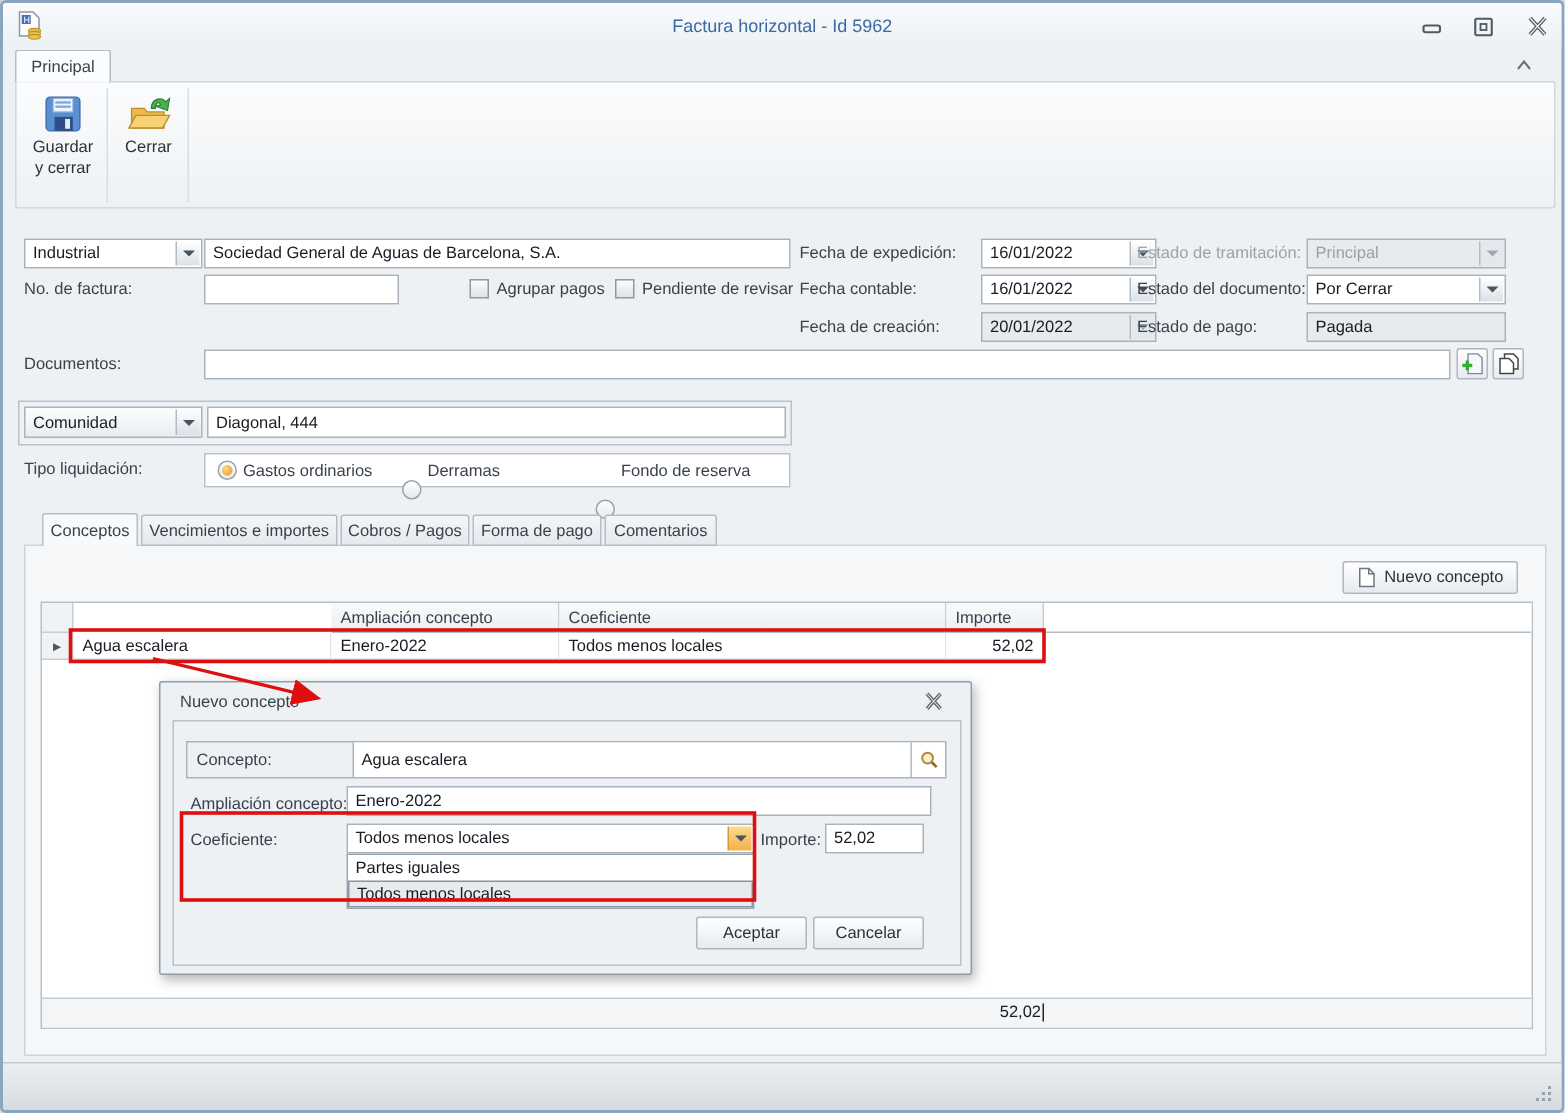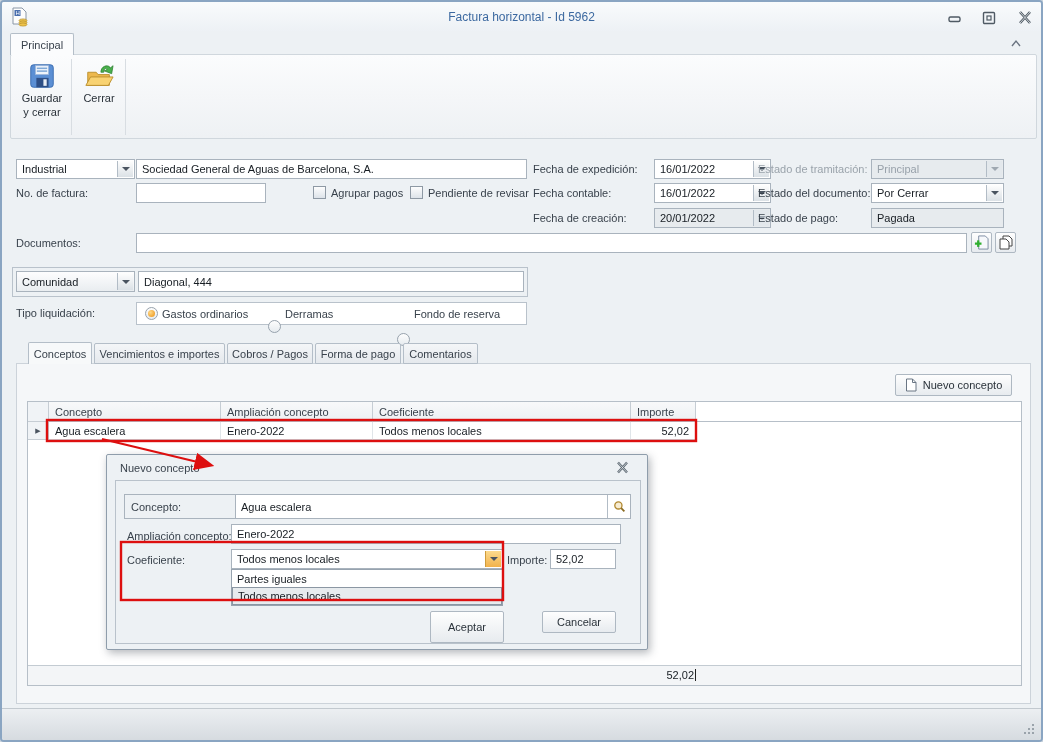--- a/index.html
+++ b/index.html
@@ -247,21 +247,20 @@
   <div class="abs btn" style="left:893px;top:372px;width:117px;height:22px">
     <svg width="12" height="14" viewBox="0 0 12 14">
       <path d="M1.5 1 h6 l3.5 3.5 v8.5 h-9.5 z" fill="#fff" stroke="#6a7684"></path>
       <path d="M7.5 1 v3.5 h3.5" fill="none" stroke="#6a7684"></path>
     </svg>
     <span>Nuevo concepto</span>
   </div>
 
   <div class="abs grid" style="left:25px;top:399px;width:995px;height:285px">
     <div class="abs ind" style="left:0;top:0;width:21px;height:20px"></div>
-    <div class="abs gh" style="left:21px;top:0;width:172px;height:20px">Concepto</div>
     <div class="abs gh" style="left:193px;top:0;width:152px;height:20px">Ampliación concepto</div>
     <div class="abs gh" style="left:345px;top:0;width:258px;height:20px">Coeficiente</div>
     <div class="abs gh" style="left:603px;top:0;width:65px;height:20px">Importe</div>
     <div class="abs" style="left:668px;top:0;width:325px;height:20px;background:#fff;border-bottom:1px solid #b6bfc8"></div>
 
     <div class="abs ind" style="left:0;top:20;width:21px;height:18px;top:20px">▶</div>
     <div class="abs gc" style="left:21px;top:20px;width:172px;height:18px">Agua escalera</div>
     <div class="abs gc" style="left:193px;top:20px;width:152px;height:18px">Enero-2022</div>
     <div class="abs gc" style="left:345px;top:20px;width:258px;height:18px">Todos menos locales</div>
     <div class="abs gc" style="left:603px;top:20px;width:65px;height:18px;justify-content:flex-end">52,02</div>
@@ -309,21 +308,21 @@
     <div class="abs lbl" style="left:400px;top:99px">Importe:</div>
     <div class="abs field" style="left:443px;top:94px;width:66px;height:20px">
       <span>52,02</span>
     </div>
 
     <div class="abs ddlist" style="left:124px;top:114px;width:272px;height:37px;z-index:45">
       <div class="dditem" style="height:17px">Partes iguales</div>
       <div class="dditem hl" style="height:18px">Todos menos locales</div>
     </div>
 
-    <div class="abs btn" style="left:323px;top:156px;width:74px;height:32px">
+    <div class="abs btn" style="left:357px;top:156px;width:74px;height:22px">
       <span>Aceptar</span>
     </div>
     <div class="abs btn" style="left:435px;top:156px;width:74px;height:22px">
       <span>Cancelar</span>
     </div>
   </div>
 
   <div class="abs statusbar" style="left:0;top:706px;width:1039px;height:32px">
     <span class="abs" style="right:6px;bottom:5px">
       <svg width="12" height="12" viewBox="0 0 12 12">

